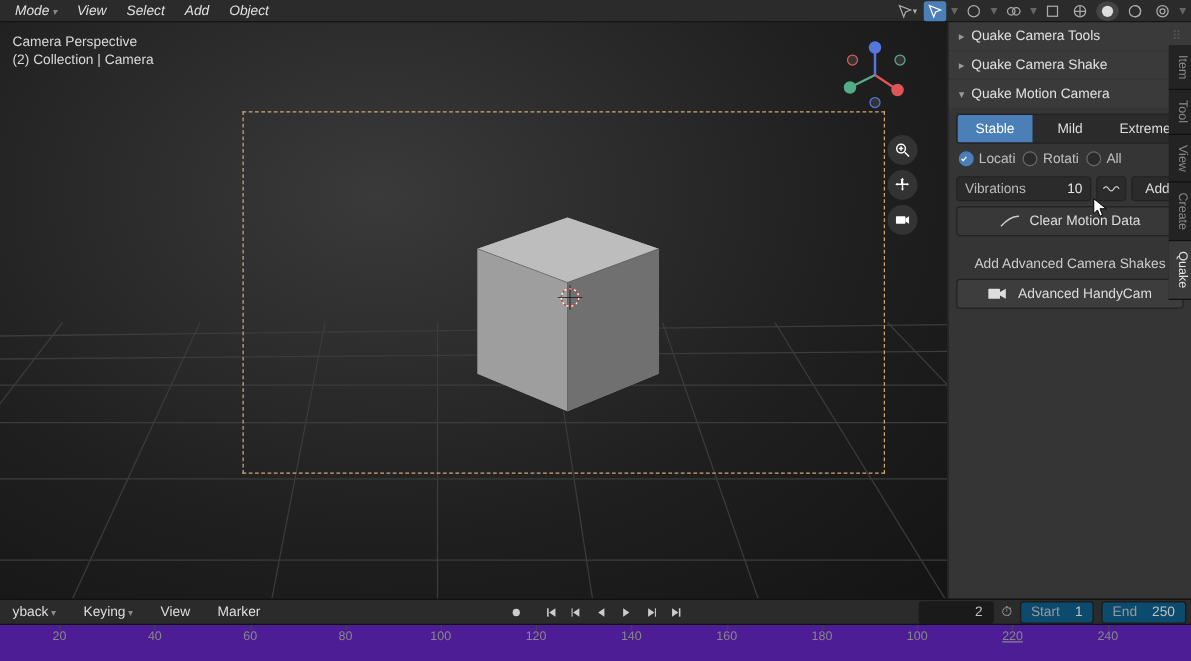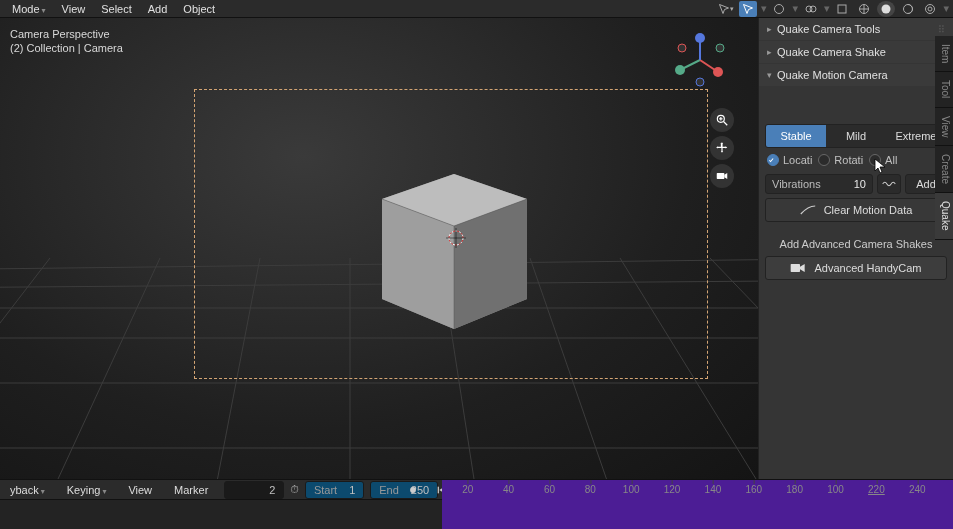--- a/index.html
+++ b/index.html
@@ -1,20 +1,20 @@
 <!DOCTYPE html>
 <html><head>
 <meta charset="utf-8">
 <style>
 * { margin:0; padding:0; box-sizing:border-box; font-family:-apple-system,BlinkMacSystemFont,"Segoe UI",sans-serif; }
 body { background:#1a1a1a; width:953px; height:529px; overflow:hidden; color:#c0c0c0; font-size:11px; position:relative; }
 
 
 .top-menu { background:#2b2b2b; height:18px; display:flex; align-items:center; padding:0 4px; gap:0; border-bottom:1px solid #111; }
-.top-menu .mitem { padding:2px 8px; cursor:pointer; color:#e0e0e0; }
+.top-menu .mitem { padding:2px 8px; cursor:pointer; color:#e0e0e0;font-style:italic; }
 .top-menu .caret { font-size:8px; margin-left:2px; color:#888; }
 .top-right-icons { margin-left:auto; display:flex; gap:4px; align-items:center; }
 .top-right-icons .ticon { width:18px; height:16px; display:flex; align-items:center; justify-content:center; color:#aaa; cursor:pointer; }
 .top-right-icons .ticon svg { width:12px; height:12px; }
 
 
 .main { position:absolute; top:18px; left:0; right:0; bottom:50px; display:flex; }
 .viewport-container { flex:1; position:relative; background:radial-gradient(ellipse at 40% 30%, #3a3a3a 0%, #1f1f1f 60%, #141414 100%); overflow:hidden; }
 
 .overlay-text { position:absolute; top:10px; left:10px; }
@@ -44,21 +44,21 @@
 
 
 .right-panel { width:195px; background:#353535; border-left:1px solid #222; position:relative; }
 .panel-section { border-bottom:none; }
 .panel-header { display:flex; align-items:center; padding:5px 8px; cursor:pointer; color:#e0e0e0; background:#3a3a3a; margin-bottom:1px; }
 .panel-header .tri { width:10px; font-size:9px; color:#999; }
 .panel-header .dots { margin-left:auto; color:#555; font-size:10px; }
 .panel-body { padding:4px 6px; background:#353535; }
 
 
-.intensity-row { display:flex; background:#2b2b2b; border:1px solid #222; border-radius:3px; overflow:hidden; margin-bottom:4px;margin-top:33px; }
+.intensity-row { display:flex; background:#2b2b2b; border:1px solid #222; border-radius:3px; overflow:hidden; margin-bottom:4px; }
 .intensity-cell { flex:1; text-align:center; padding:5px 0; cursor:pointer; color:#ddd; }
 .intensity-cell.active { background:#4a7fb8; color:#fff; }
 
 
 .radio-row { display:flex; gap:6px; margin-bottom:6px; padding:2px 2px; }
 .radio-item { display:flex; align-items:center; gap:4px; cursor:pointer; }
 .radio-item .r { width:12px; height:12px; border:1px solid #666; border-radius:50%; display:flex; align-items:center; justify-content:center; background:#2b2b2b; }
 .radio-item.checked .r { background:#4a7fb8; border-color:#4a7fb8; }
 .radio-item.checked .r::after { content:""; display:block; width:5px; height:5px; font-size:9px; color:#fff; }
 .radio-item.checked .r svg { width:8px; height:8px; }
@@ -71,21 +71,21 @@
 .wave-btn { width:24px; background:#2b2b2b; border:1px solid #222; border-radius:3px; display:flex; align-items:center; justify-content:center; cursor:pointer; }
 .add-btn { width:42px; background:#2b2b2b; border:1px solid #222; border-radius:3px; display:flex; align-items:center; justify-content:center; cursor:pointer; color:#ddd; }
 
 .wide-btn { background:#383838; border:1px solid #222; border-radius:3px; padding:5px; cursor:pointer; color:#ddd; display:flex; align-items:center; justify-content:center; gap:8px; margin-bottom:6px; }
 .wide-btn .icn { width:16px; display:flex; align-items:center; justify-content:center; }
 .center-label { text-align:center; color:#ccc; padding:10px 0 6px; }
 
 .cursor-img { position:absolute; width:16px; height:16px; pointer-events:none; }
 
 
-.timeline { position:absolute; bottom:0; left:0; right:0; height:50px; background:#232323; border-top:1px solid #111; display:flex; }
+.timeline { position:absolute; bottom:0; left:0; right:0; height:50px; background:#232323; border-top:1px solid #111; display:flex; flex-direction:column; }
 .tl-header { height:20px; display:flex; align-items:center; padding:0 4px; gap:10px; background:#2b2b2b; border-bottom:1px solid #111; }
 .tl-header .mitem { padding:2px 6px; cursor:pointer; color:#ddd; }
 .tl-header .caret { font-size:8px; color:#888; margin-left:2px; }
 .tl-center { position:absolute; left:50%; transform:translateX(-50%); display:flex; gap:2px; align-items:center; }
 .tl-center .pbtn { width:18px; height:16px; display:flex; align-items:center; justify-content:center; cursor:pointer; color:#ddd; }
 .tl-center .pbtn svg { width:10px; height:10px; }
 .tl-right { margin-left:auto; display:flex; gap:6px; align-items:center; }
 .tl-field { background:#0c4a6e; border:1px solid #1a1a1a; border-radius:3px; padding:2px 8px; display:flex; gap:12px; align-items:center; }
 .tl-field.cur { background:#1a1a1a; min-width:60px; justify-content:flex-end; }
 .tl-ruler { flex:1; display:flex; position:relative; background:#4c1d95; }

